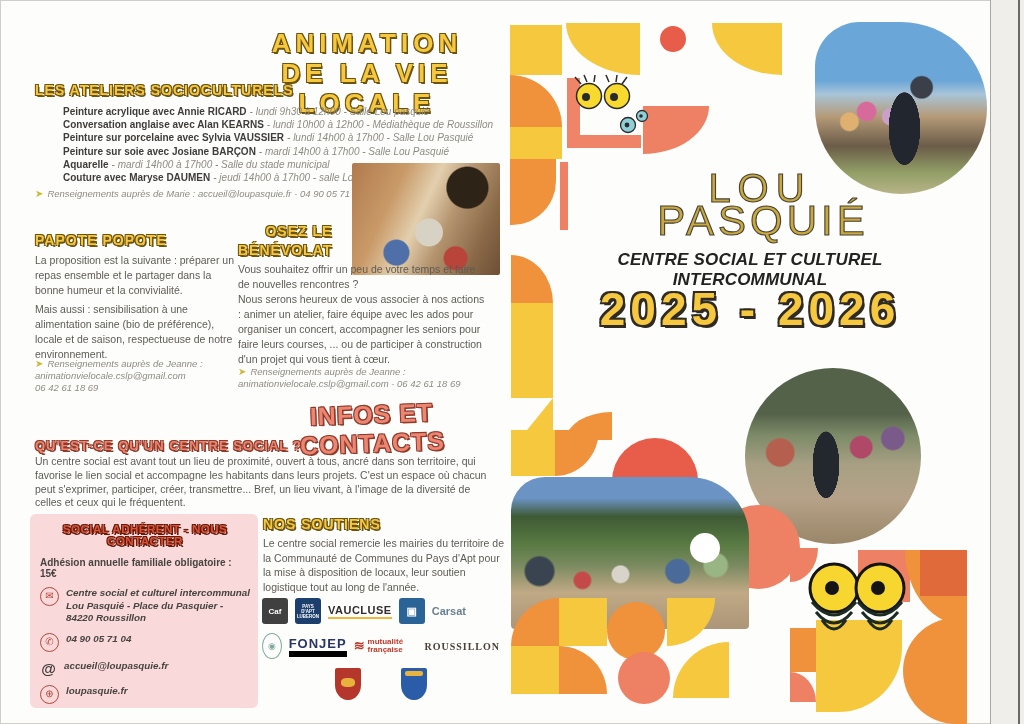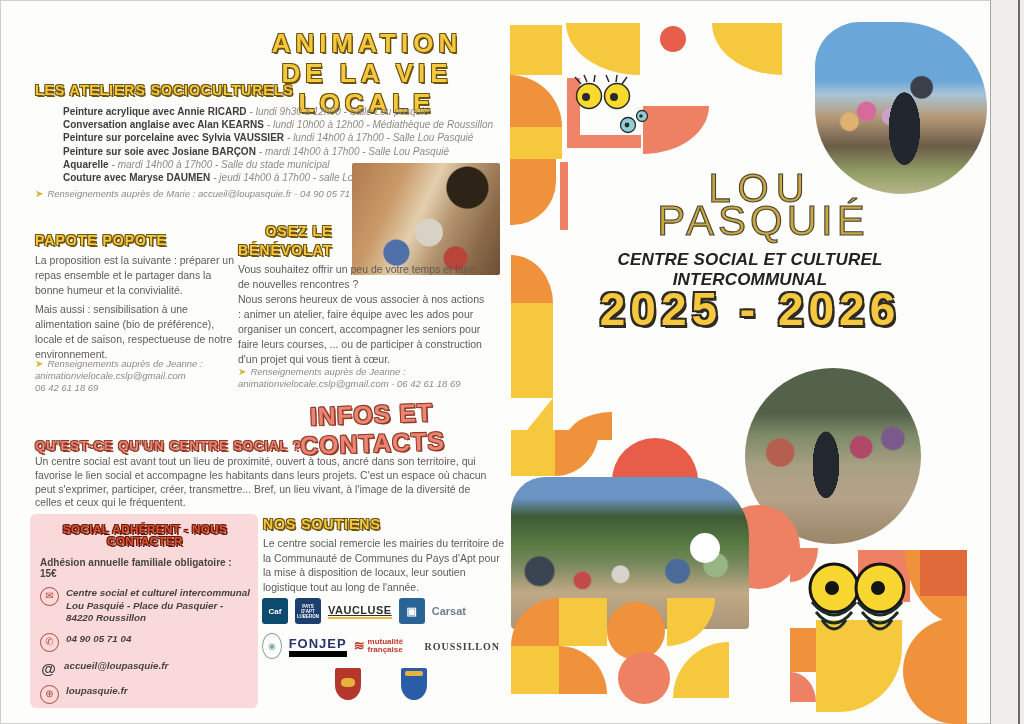--- a/index.html
+++ b/index.html
@@ -75,21 +75,21 @@
   .fee{margin:10px 8px 0 10px;font-size:10px;font-weight:700;color:#474440;}
   .contact-row{display:flex;margin:8px 8px 0 10px;align-items:flex-start;}
   .cic{flex:0 0 17px;height:17px;border:1.3px solid #b5473a;border-radius:50%;color:#b5473a;
        font-size:10px;line-height:16px;text-align:center;margin-right:7px;font-style:normal;}
   .cic.noring{border:none;font-size:15px;line-height:17px;color:#3f3c38;font-weight:700;}
   .ctext{font-size:9.8px;font-weight:700;font-style:italic;color:#474440;line-height:12.5px;}
   
   .logos{position:absolute;left:262px;top:598px;width:238px;}
   .lrow{display:flex;align-items:center;gap:7px;margin-bottom:9px;}
   .logo-sq{width:26px;height:26px;border-radius:3px;display:flex;align-items:center;justify-content:center;color:#fff;font-size:11px;font-weight:700;}
-  .vaucluse{font-size:11px;font-weight:800;color:#2e2e2e;letter-spacing:.5px;border-bottom:2px solid #f0b73c;padding-bottom:1px;text-decoration:underline;}
+  .vaucluse{font-size:11px;font-weight:800;color:#2e2e2e;letter-spacing:.5px;border-bottom:2px solid #f0b73c;padding-bottom:1px;}
   .carsat{font-size:11px;font-weight:700;color:#6a7f8f;}
   .fonjep{font-size:13px;font-weight:700;color:#27356b;letter-spacing:1px;border-bottom:6px solid #000000;}
   .stamp{width:24px;height:24px;border:1.5px solid #7fa8a0;border-radius:50%;display:flex;align-items:center;justify-content:center;color:#7fa8a0;font-size:9px;}
   .mutua{color:#c0392b;font-size:8px;font-weight:700;line-height:8px;display:flex;align-items:center;gap:3px;}
   .mutua .waves{font-size:13px;}
   .roussillon{font-family:"Liberation Serif",serif;font-size:10px;font-weight:700;color:#4a4038;letter-spacing:1px;}
   .shield{width:26px;height:32px;border-radius:2px 2px 48% 48%;}
   .shield.r{background:#b5372c;position:relative;}
   .shield.r::after{content:"";position:absolute;left:6px;top:10px;width:14px;height:9px;background:#e8b33c;border-radius:40%;}
   .shield.b{background:#2b5ca8;position:relative;}
@@ -188,21 +188,21 @@
       <span class="cic">⊕</span>
       <span class="ctext">loupasquie.fr</span>
     </div>
   </div>
 
   <div class="sec-head bub-yel" style="left:263px;top:516px;">NOS SOUTIENS</div>
   <div class="para" style="left:263px;top:536px;width:244px;line-height:14.5px;">Le centre social remercie les mairies du territoire de la Communauté de Communes du Pays d'Apt pour la mise à disposition de locaux, leur soutien logistique tout au long de l'année.</div>
 
   <div class="logos">
     <div class="lrow">
-      <span class="logo-sq" style="background:#0c4a6e;font-size:8px;">Caf</span>
+      <span class="logo-sq" style="background:#404040;font-size:8px;">Caf</span>
       <span class="logo-sq" style="background:#1c3f6e;font-size:4.5px;text-align:center;line-height:5px;">PAYS D'APT LUBERON</span>
       <span class="vaucluse">VAUCLUSE</span>
       <span class="logo-sq" style="background:#2a6496;">▣</span>
       <span class="carsat">Carsat</span>
     </div>
     <div class="lrow">
       <span class="stamp">◉</span>
       <span class="fonjep">FONJEP</span>
       <span class="mutua">
         <span class="waves">≋</span>

